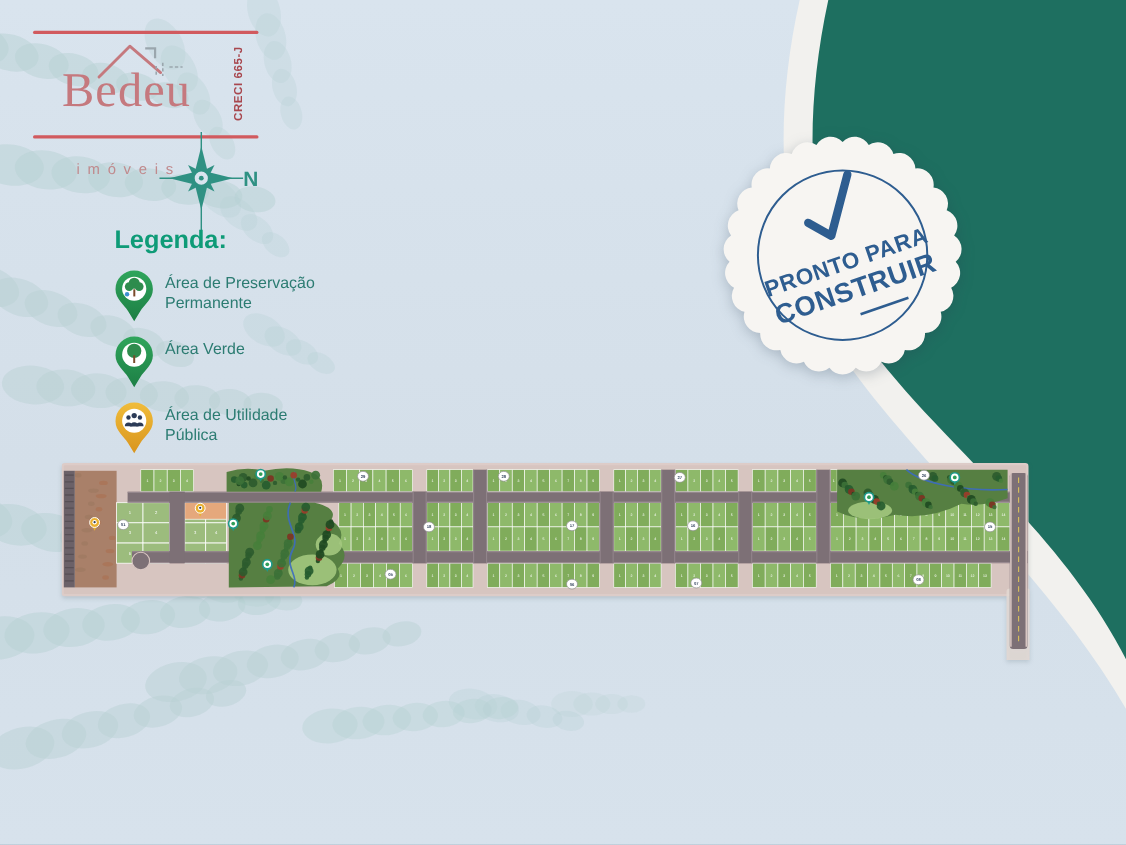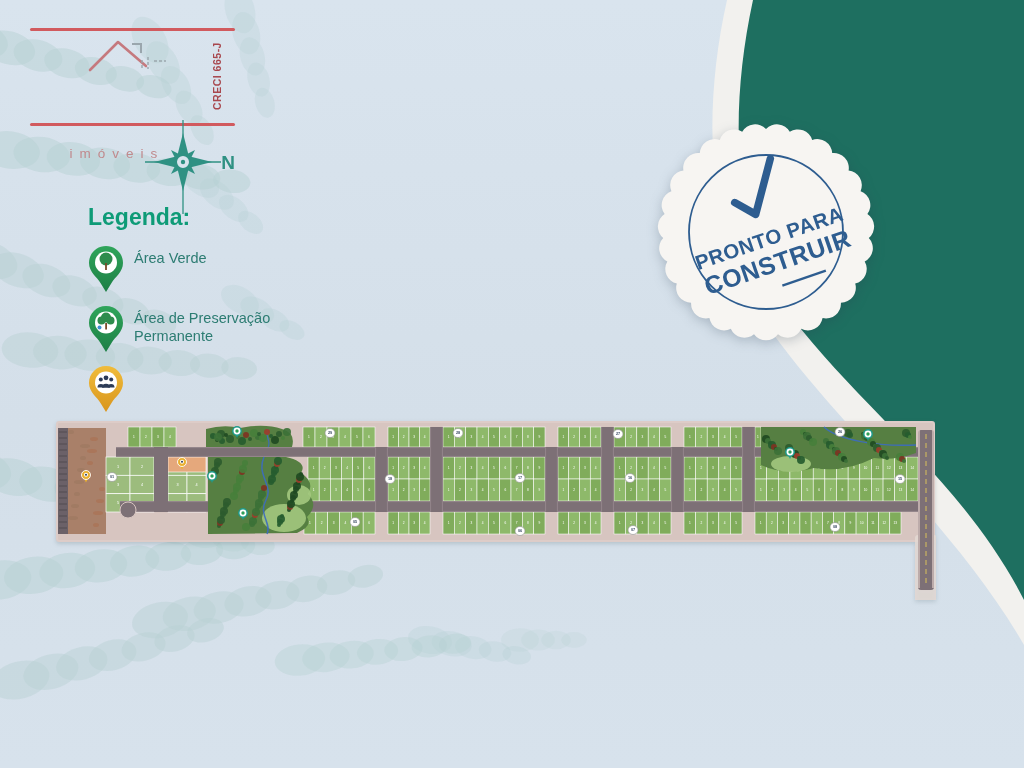--- a/index.html
+++ b/index.html
@@ -16,21 +16,21 @@
   .house-icon{position:absolute;left:46px;top:2px;}
   .brand{position:absolute;left:0px;top:26px;width:170px;text-align:center;
          font-family:"Liberation Serif",serif;font-size:44px;color:#c5797e;letter-spacing:1px;}
   .brand-sub{position:absolute;left:4px;top:68px;width:166px;text-align:center;
          font-size:13.5px;color:#c08a8d;letter-spacing:7px;margin-top:48px;}
   .creci{position:absolute;right:-16px;top:50%;transform:translateY(-50%) rotate(-90deg);
          font-size:10.5px;font-weight:bold;color:#a8474e;letter-spacing:.5px;white-space:nowrap;}
   
   .compass{position:absolute;left:126px;top:118px;z-index:3;}
   
-  .legend{position:absolute;left:88px;top:204px;width:220px;z-index:3;}
+  .legend{position:absolute;left:104px;top:204px;width:220px;z-index:3;}
   .legend-title{font-size:23px;font-weight:bold;color:#0e9b77;margin:0 0 14px 0;}
   .legend-item{display:flex;align-items:flex-start;margin-bottom:12px;}
   .legend-item .pin{flex:0 0 36px;}
   .legend-text{margin-left:10px;margin-top:4px;font-size:14.5px;line-height:1.25;color:#2c7c72;font-weight:500;}
   .legend-text span{display:block;}
   
   .badge{position:absolute;left:646px;top:112px;z-index:4;}
 </style>
 </head>
 <body>
@@ -807,20 +807,21 @@
     </svg>
 
 <div class="logo-card">
   <div class="logo-line top"></div>
   <div class="logo-line bottom"></div>
   <svg class="house-icon" width="96" height="42" viewBox="0 0 96 42">
     <path d="M14 38 L42 10 L70 34" fill="none" stroke="#c5797e" stroke-width="2.6" stroke-linecap="round" stroke-linejoin="round"></path>
     <path d="M56 12 h9 v9" fill="none" stroke="#9aa6ad" stroke-width="2"></path>
     <path d="M66 28 v9 M72 25 v12 M78 29 h12" fill="none" stroke="#9aa6ad" stroke-width="1.4" stroke-dasharray="3 2"></path>
   </svg>
+  <div class="brand">Bedeu</div>
   <div class="brand-sub">imóveis</div>
   <div class="creci">CRECI 665-J</div>
 </div>
 
 <svg class="compass" width="124" height="96" viewBox="0 0 124 96">
   <g transform="translate(57,44)" fill="#2f9183" stroke="none">
     <line x1="0" y1="-42" x2="0" y2="52" stroke="#2f9183" stroke-width="1.3"></line>
     <line x1="-38" y1="0" x2="38" y2="0" stroke="#2f9183" stroke-width="1.3"></line>
     <g>
       <polygon points="0,-29 5.5,-7 0,0 -5.5,-7"></polygon>
@@ -838,32 +839,20 @@
     <circle cx="0" cy="0" r="2.2" fill="#2f9183"></circle>
   </g>
   <text x="102" y="51" font-size="19" font-weight="600" fill="#2f9183" text-anchor="middle">N</text>
 </svg>
 
 <div class="legend">
   <p class="legend-title">Legenda:</p>
 
   <div class="legend-item">
     <svg class="pin" width="36" height="48" viewBox="0 0 36 48">
-      <path d="M18 1 C27.5 1 35 8.5 35 18 C35 27 27 32 23.5 38 L18 47 L12.5 38 C9 32 1 27 1 18 C1 8.5 8.5 1 18 1 Z" fill="url(#gp1)"></path>
-      <circle cx="18" cy="17.5" r="11" fill="#ffffff"></circle>
-      <circle cx="18" cy="14" r="6.5" fill="#2e8c4d"></circle>
-      <rect x="17.1" y="18" width="1.8" height="7" fill="#7a4a2a"></rect>
-    </svg>
-    <div class="legend-text">
-      <span>Área Verde</span>
-    </div>
-  </div>
-
-  <div class="legend-item">
-    <svg class="pin" width="36" height="48" viewBox="0 0 36 48">
       <defs>
             <linearGradient id="gp1" x1="0" y1="0" x2="0" y2="1">
         <stop offset="0" stop-color="#2fa55b"></stop>
               <stop offset="1" stop-color="#1d7f45"></stop>
             </linearGradient>
           </defs>
       <path d="M18 1 C27.5 1 35 8.5 35 18 C35 27 27 32 23.5 38 L18 47 L12.5 38 C9 32 1 27 1 18 C1 8.5 8.5 1 18 1 Z" fill="url(#gp1)"></path>
       <circle cx="18" cy="17.5" r="11" fill="#ffffff"></circle>
       <circle cx="18" cy="12.5" r="5" fill="#2e8c4d"></circle>
       <circle cx="13.5" cy="15.5" r="4" fill="#2e8c4d"></circle>
@@ -872,37 +861,53 @@
       <circle cx="11.5" cy="22.5" r="2" fill="#3e8fd0"></circle>
     </svg>
     <div class="legend-text">
       <span>Área de Preservação</span>
       <span>Permanente</span>
     </div>
   </div>
 
   <div class="legend-item">
     <svg class="pin" width="36" height="48" viewBox="0 0 36 48">
+      <path d="M18 1 C27.5 1 35 8.5 35 18 C35 27 27 32 23.5 38 L18 47 L12.5 38 C9 32 1 27 1 18 C1 8.5 8.5 1 18 1 Z" fill="url(#gp1)"></path>
+      <circle cx="18" cy="17.5" r="11" fill="#ffffff"></circle>
+      <circle cx="18" cy="14" r="6.5" fill="#2e8c4d"></circle>
+      <rect x="17.1" y="18" width="1.8" height="7" fill="#7a4a2a"></rect>
+    </svg>
+    <div class="legend-text">
+      <span>Área Verde</span>
+    </div>
+  </div>
+
+  <div class="legend-item">
+    <svg class="pin" width="36" height="48" viewBox="0 0 36 48">
       <defs>
             <linearGradient id="gp2" x1="0" y1="0" x2="0" y2="1">
         <stop offset="0" stop-color="#f0bc3a"></stop>
               <stop offset="1" stop-color="#d9951d"></stop>
             </linearGradient>
           </defs>
       <path d="M18 1 C27.5 1 35 8.5 35 18 C35 27 27 32 23.5 38 L18 47 L12.5 38 C9 32 1 27 1 18 C1 8.5 8.5 1 18 1 Z" fill="url(#gp2)"></path>
       <circle cx="18" cy="17.5" r="11" fill="#ffffff"></circle>
       <g fill="#2c3b57">
         <circle cx="12.8" cy="14.5" r="2"></circle>
             <circle cx="23.2" cy="14.5" r="2"></circle>
             <circle cx="18" cy="12.8" r="2.4"></circle>
         <path d="M9.5 22.5 a3.4 3.4 0 0 1 6.8 0 Z"></path>
         <path d="M19.7 22.5 a3.4 3.4 0 0 1 6.8 0 Z"></path>
         <path d="M14 22.8 a4 4 0 0 1 8 0 Z"></path>
       </g>
     </svg>
+    <div class="legend-text">
+      <span>Área de Utilidade</span>
+      <span>Pública</span>
+    </div>
   </div>
 </div>
 
 <svg class="badge" width="240" height="240" viewBox="0 0 240 240" style="filter:drop-shadow(0 3px 6px rgba(40,60,80,.25));">
   <path id="badge-seal" d="M120.0,17.0 A14.9,14.9 0 0 1 143.8,19.8 L143.8,19.8 A14.9,14.9 0 0 1 166.2,28.0 L166.2,28.0 A14.9,14.9 0 0 1 186.2,41.1 L186.2,41.1 A14.9,14.9 0 0 1 202.6,58.5 L202.6,58.5 A14.9,14.9 0 0 1 214.6,79.2 L214.6,79.2 A14.9,14.9 0 0 1 221.4,102.1 L221.4,102.1 A14.9,14.9 0 0 1 222.8,126.0 L222.8,126.0 A14.9,14.9 0 0 1 218.7,149.5 L218.7,149.5 A14.9,14.9 0 0 1 209.2,171.5 L209.2,171.5 A14.9,14.9 0 0 1 194.9,190.7 L194.9,190.7 A14.9,14.9 0 0 1 176.6,206.1 L176.6,206.1 A14.9,14.9 0 0 1 155.2,216.8 L155.2,216.8 A14.9,14.9 0 0 1 132.0,222.3 L132.0,222.3 A14.9,14.9 0 0 1 108.0,222.3 L108.0,222.3 A14.9,14.9 0 0 1 84.8,216.8 L84.8,216.8 A14.9,14.9 0 0 1 63.4,206.1 L63.4,206.1 A14.9,14.9 0 0 1 45.1,190.7 L45.1,190.7 A14.9,14.9 0 0 1 30.8,171.5 L30.8,171.5 A14.9,14.9 0 0 1 21.3,149.5 L21.3,149.5 A14.9,14.9 0 0 1 17.2,126.0 L17.2,126.0 A14.9,14.9 0 0 1 18.6,102.1 L18.6,102.1 A14.9,14.9 0 0 1 25.4,79.2 L25.4,79.2 A14.9,14.9 0 0 1 37.4,58.5 L37.4,58.5 A14.9,14.9 0 0 1 53.8,41.1 L53.8,41.1 A14.9,14.9 0 0 1 73.8,28.0 L73.8,28.0 A14.9,14.9 0 0 1 96.2,19.8 L96.2,19.8 A14.9,14.9 0 0 1 120.0,17.0 Z" fill="#f7f5f2"></path>
   <circle cx="120" cy="120" r="77" fill="none" stroke="#2e5d90" stroke-width="1.8"></circle>
   <g transform="rotate(-19 120 120)">
     <path d="M100 82 L116 100 L148 52" fill="none" stroke="#2e5d90" stroke-width="7.5" stroke-linecap="round" stroke-linejoin="round"></path>
     <text x="121" y="134" text-anchor="middle" font-size="20.5" font-weight="700" letter-spacing="0.5" fill="#2e5d90">PRONTO PARA</text>
     <text x="121" y="161" text-anchor="middle" font-size="25" font-weight="800" letter-spacing="0.5" fill="#2e5d90">CONSTRUIR</text>

